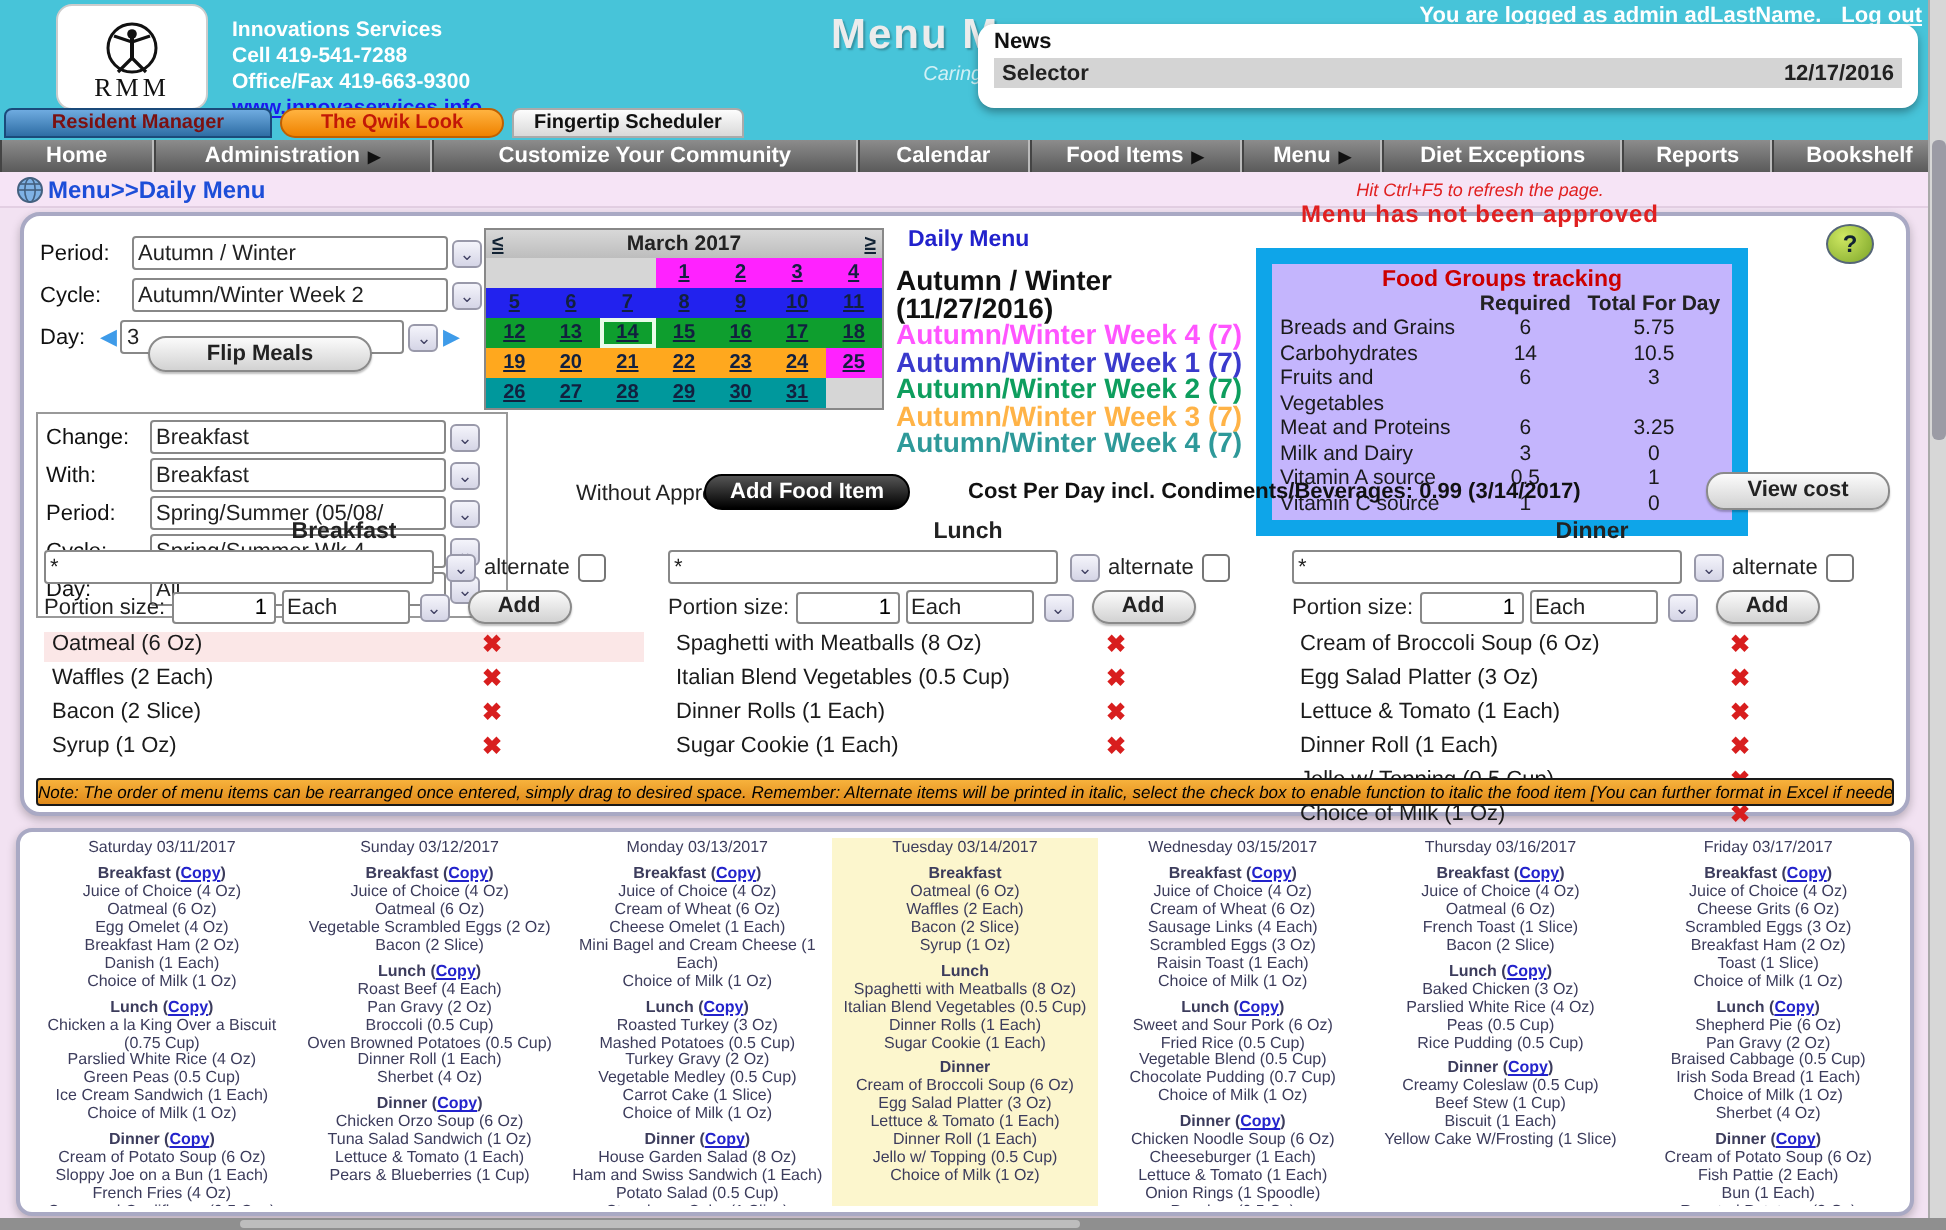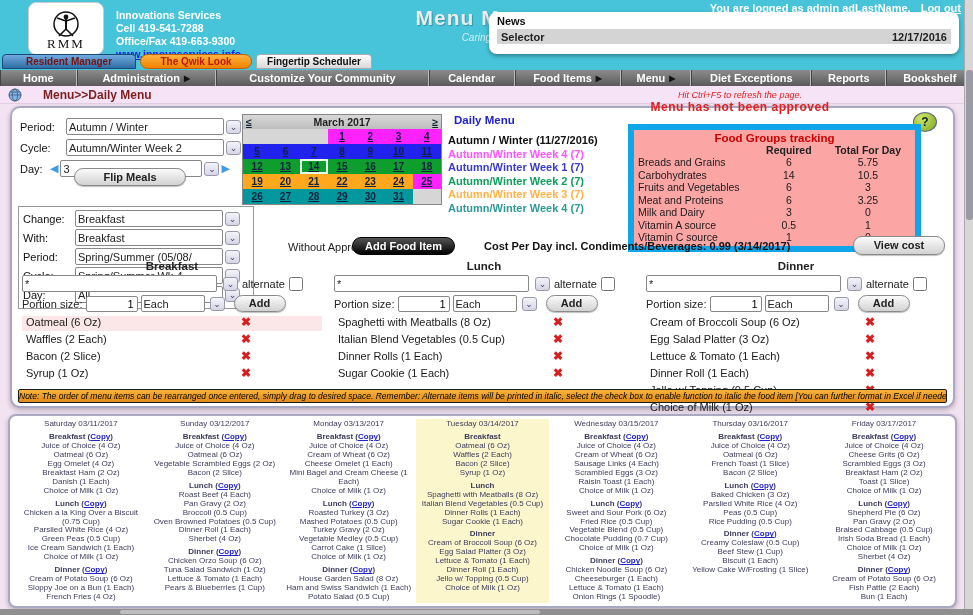--- a/index.html
+++ b/index.html
@@ -27,21 +27,21 @@
   .tab-resident { left:2px; width:134px; background:linear-gradient(#6FABE0,#2E6DA4); color:#7B1010; border:1px solid #1a4a7a; border-radius:4px 4px 0 0; }
   .tab-qwik { left:140px; width:112px; background:linear-gradient(#FFB340,#EF8200); color:#C21807; border:1px solid #c06000; border-radius:8px; }
   .tab-fingertip { left:256px; width:116px; background:linear-gradient(#FDFDFD,#D9D9D9); color:#111; border:1px solid #aaa; border-radius:4px 4px 0 0; }
 
   
   .navbar { position:absolute; left:0; top:70px; width:973px; height:16px; background:linear-gradient(#8c8c8c,#5a5a5a); display:flex; }
   .nav-item { display:flex; align-items:center; justify-content:center; gap:4px; color:#fff; font-size:11px; font-weight:bold; border-right:1px solid #bbb; border-left:1px solid #444; cursor:pointer; white-space:nowrap; }
   .nav-arrow { color:#111; font-size:8px; }
 
   
-  .crumb { position:absolute; left:0; top:86px; width:973px; height:18px; background:#F6E4F6; display:flex; align-items:center; gap:21px; padding-left:8px; font-size:12px; font-weight:bold; color:#7f1d1d; border-bottom:1px solid #e3cfe3; }
+  .crumb { position:absolute; left:0; top:86px; width:973px; height:18px; background:#F6E4F6; display:flex; align-items:center; gap:2px; padding-left:8px; font-size:12px; font-weight:bold; color:#1d4ed8; border-bottom:1px solid #e3cfe3; }
 
   
   .hints { position:absolute; left:600px; top:90px; width:280px; text-align:center; z-index:5; }
   .hint-refresh { color:#E02020; font-size:9px; font-style:italic; }
   .hint-approve { color:#E02020; font-size:12px; font-weight:bold; letter-spacing:.5px; }
 
   
   .panel-main { position:absolute; left:10px; top:106px; width:945px; height:302px; background:#fff; border:2px solid #A9A9C4; border-radius:10px; box-shadow:0 2px 5px rgba(0,0,0,.25); }
   .help-btn { position:absolute; right:16px; top:4px; width:24px; height:20px; border-radius:50%; background:radial-gradient(circle at 35% 30%, #CFE862, #7BA428); border:1px solid #567; color:#123; font-weight:bold; font-size:12px; text-align:center; line-height:19px; cursor:pointer; }
 
@@ -65,25 +65,25 @@
   .cal-nav { cursor:pointer; text-decoration:underline; color:#123; }
   .cal-heads { display:flex; font-weight:bold; background:#E6E6E6; }
   .cal-heads div { width:28.3px; text-align:center; padding:1px 0; }
   .cal-week { display:flex; }
   .cal-cell { width:28.3px; height:15px; text-align:center; line-height:15px; font-weight:bold; }
   .cal-cell span { text-decoration:underline; color:#12203F; cursor:pointer; }
   .cal-cell.sel { outline:2px solid #E9FCE9; outline-offset:-2px; }
 
   
   .daily-title { position:absolute; left:442px; top:6px; color:#2222CC; font-size:11.5px; font-weight:bold; }
-  .season { position:absolute; left:436px; top:26px; width:185px; font-size:11px; font-weight:bold; line-height:13.5px; }
+  .season { position:absolute; left:436px; top:26px; width:185px; font-size:14px; font-weight:bold; line-height:13.5px; }
   .season-cycle { cursor:pointer; }
 
   
-  .fg-table { position:absolute; left:616px; top:16px; width:293px; background:#fca5a5; border:6px solid #0ea5e9; padding:2px 4px; font-size:10.5px; }
+  .fg-table { position:absolute; left:616px; top:16px; width:246px; background:#c4b5fd; border:8px solid #0ea5e9; padding:2px 4px; font-size:10.5px; }
   .fg-title { text-align:center; color:#CC0000; font-weight:bold; font-size:11.5px; }
   .fg-heads { display:flex; font-weight:bold; }
   .fg-heads .h1 { flex:1.6; } .fg-heads .h2 { flex:1; text-align:center; } .fg-heads .h3 { flex:1.2; text-align:center; }
   .fg-row { display:flex; line-height:12.5px; color:#1a1a1a; }
   .fg-row .c1 { flex:1.6; } .fg-row .c2 { flex:1; text-align:center; } .fg-row .c3 { flex:1.2; text-align:center; }
 
   
   .act-approval { position:absolute; left:276px; top:132px; display:flex; align-items:center; gap:6px; font-size:11px; }
   .act-approval input { width:14px; height:14px; cursor:pointer; }
   .add-food-btn { position:absolute; left:340px; top:129px; background:linear-gradient(#555,#000); color:#fff; border:1px solid #000; border-radius:10px; font-size:11px; font-weight:bold; padding:2px 12px; cursor:pointer; }

